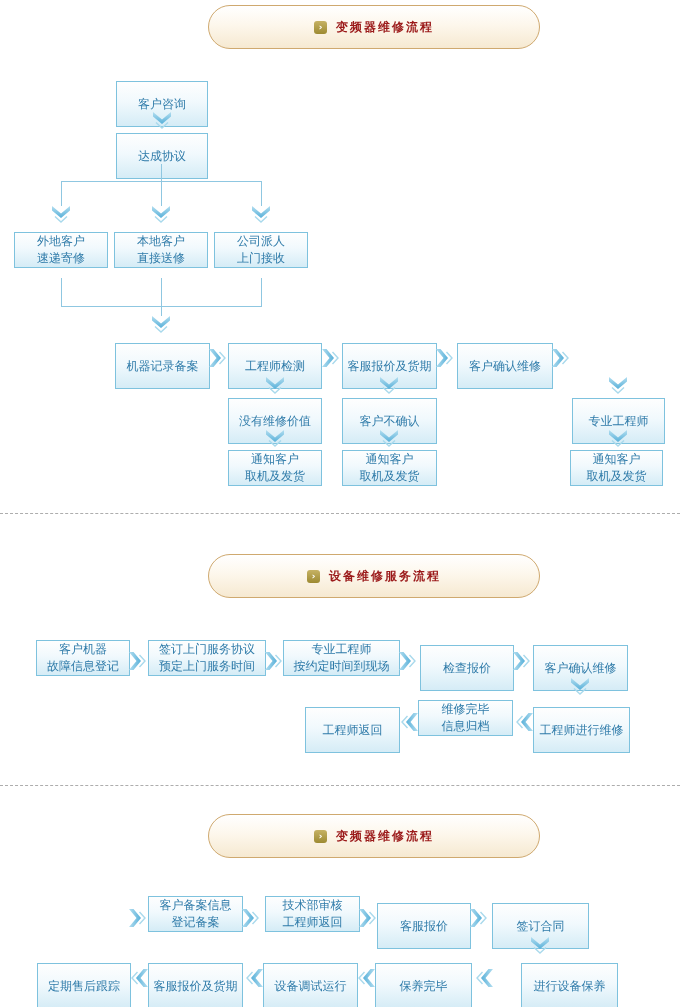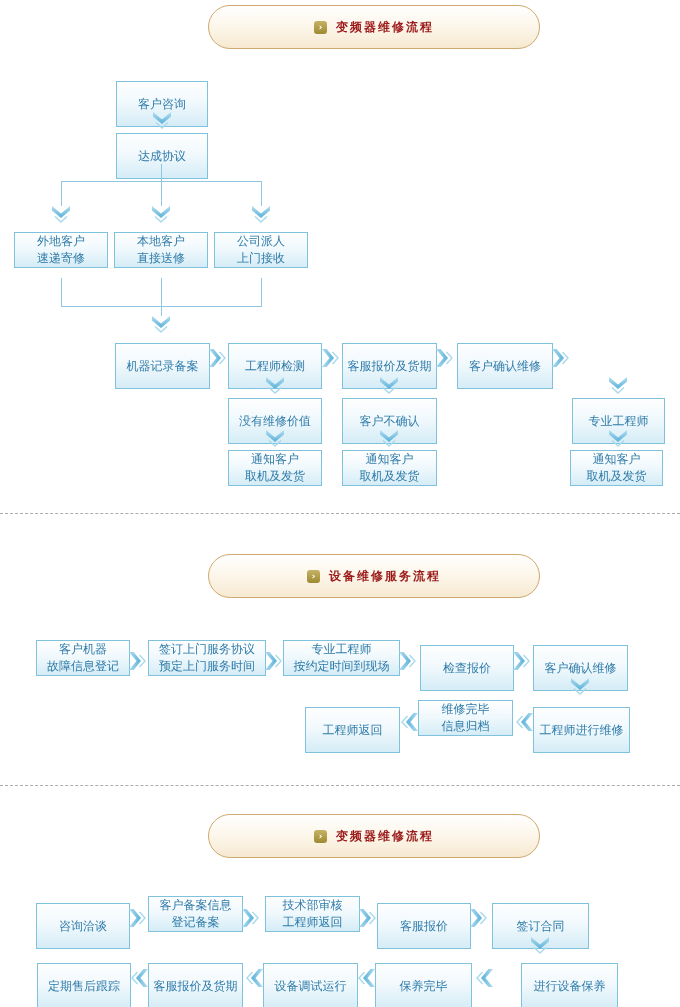--- a/index.html
+++ b/index.html
@@ -194,21 +194,20 @@
     </svg>
   <div class="box h1" style="left:533px;top:707px;width:97px">工程师进行维修</div>
 
   <div class="divider" style="top:785px"></div>
 
   <div class="banner" style="top:814px">
     <span class="bullet">›</span>
     <span class="ttl">变频器维修流程</span>
   </div>
 
-  <div class="box h1" style="left:36px;top:903px;width:94px">咨询洽谈</div>
   <svg class="arr" style="left:129px;top:909px" width="17" height="18">
       <use href="#sym-right"></use>
     </svg>
   <div class="box h2" style="left:148px;top:896px;width:95px">客户备案信息
 登记备案</div>
   <svg class="arr" style="left:242px;top:909px" width="17" height="18">
       <use href="#sym-right"></use>
     </svg>
   <div class="box h2" style="left:265px;top:896px;width:95px">技术部审核
 工程师返回</div>

